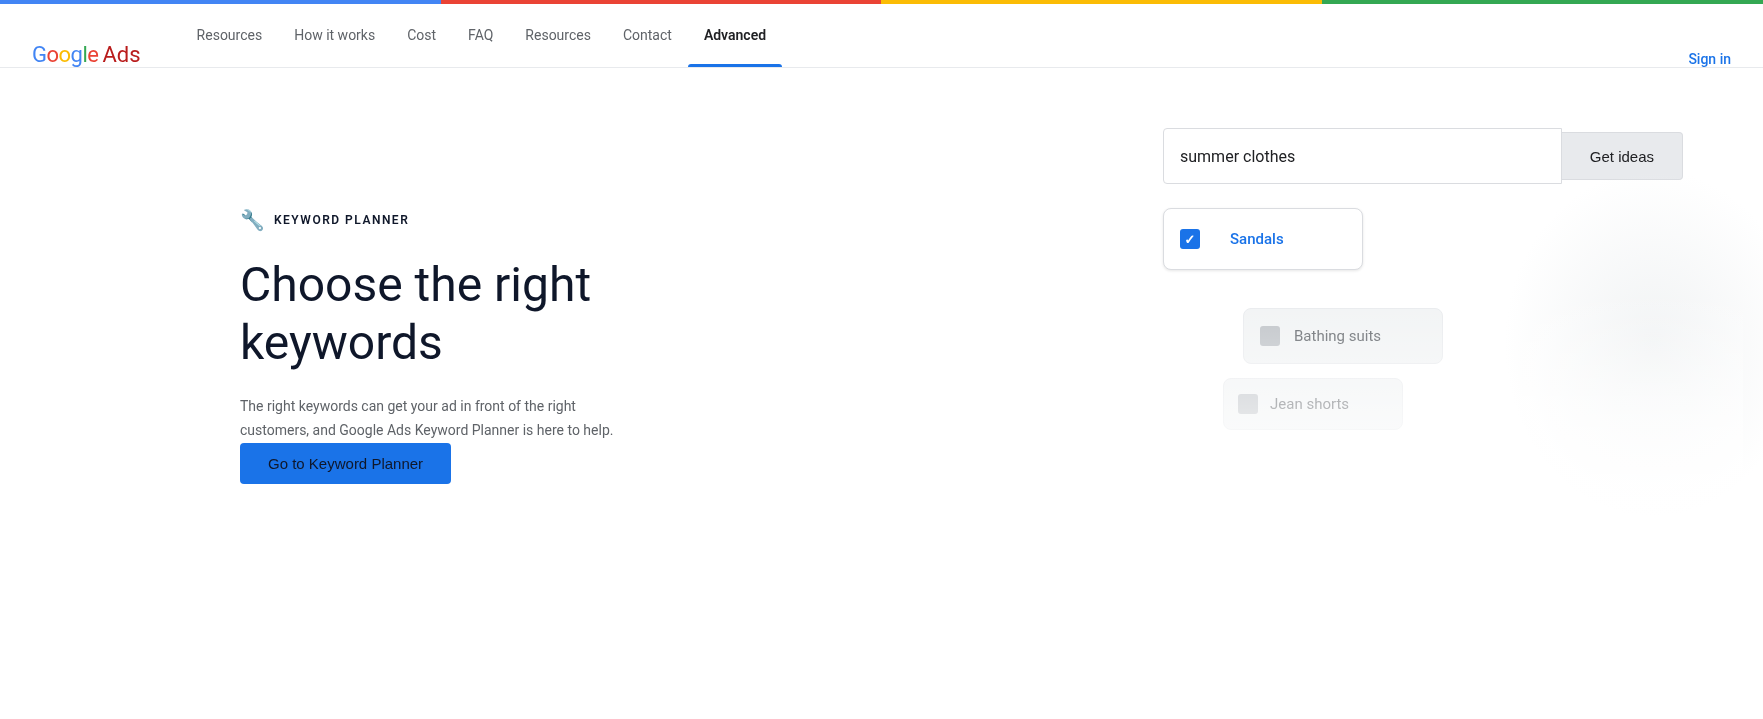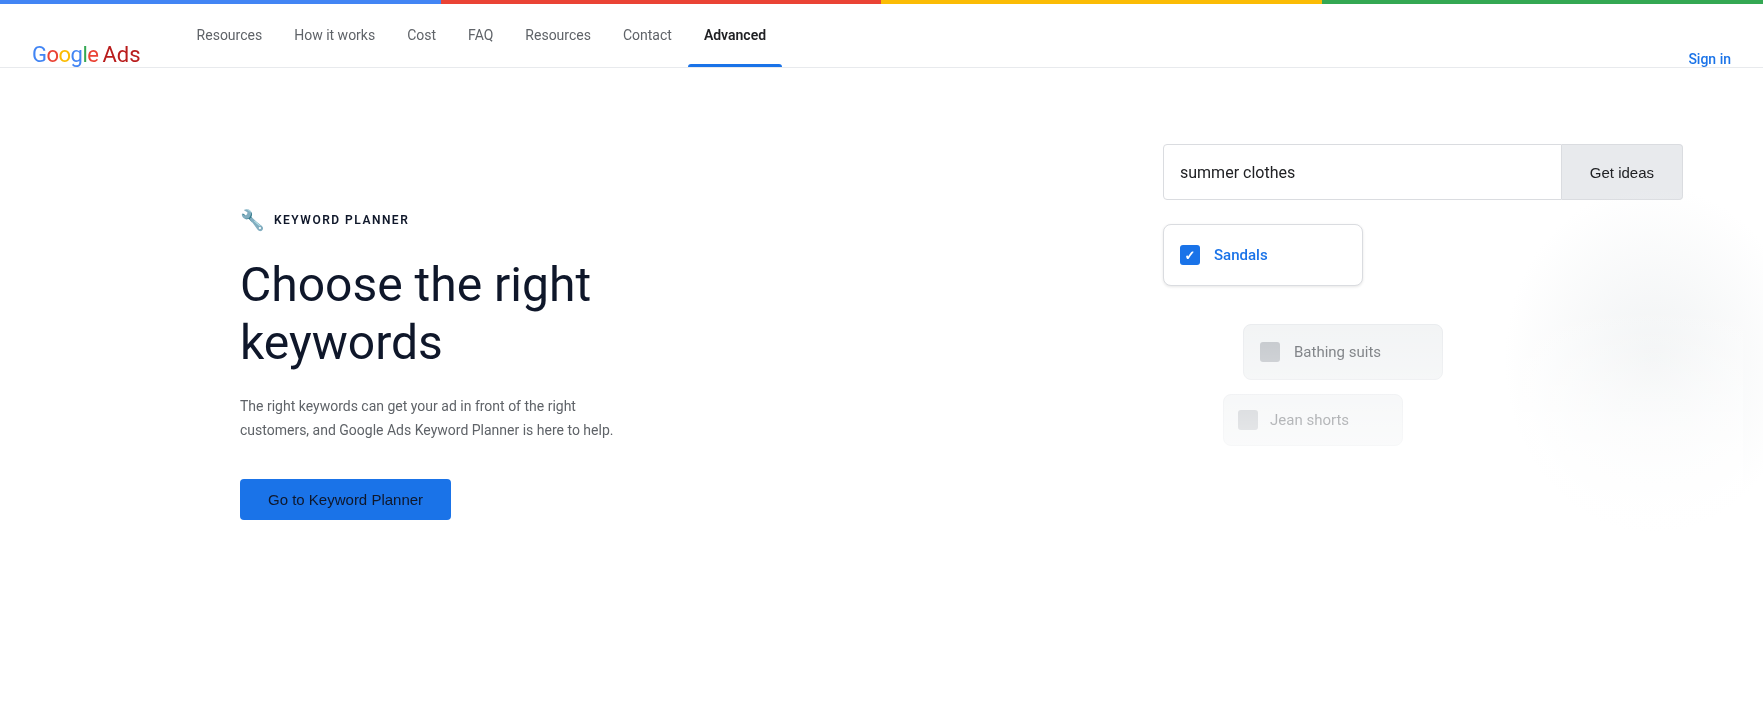--- a/index.html
+++ b/index.html
@@ -144,21 +144,20 @@
       font-weight: 400;
       line-height: 1.2;
       color: #0f172a;
       margin-bottom: 24px;
     }
 
     .description {
       font-size: 14px;
       line-height: 1.7;
       color: #5f6368;
-      margin-bottom: 36px;
       max-width: 380px;
     }
 
     .cta-button {
       display: inline-flex;
       align-items: center;
       padding: 12px 28px;
       background: #1a73e8;
       color: #0f172a;
       font-size: 15px;
@@ -166,21 +165,21 @@
       border: none;
       border-radius: 4px;
       cursor: pointer;
       text-decoration: none;
     }
 
     
     .right-content {
       position: absolute;
       right: 80px;
-      top: 76px;
+      top: 60px;
       width: 520px;
     }
 
     
     .search-bar-container {
       display: flex;
       align-items: center;
       margin-bottom: 24px;
       gap: 0;
     }
@@ -193,21 +192,21 @@
       padding: 0 16px;
       font-size: 16px;
       color: #202124;
       background: #fff;
       outline: none;
       display: flex;
       align-items: center;
     }
 
     .get-ideas-btn {
-      height: 56px;
+      height: 48px;
       padding: 0 28px;
       background: #e8eaed;
       border: 1px solid #dadce0;
       border-left: none;
       border-radius: 0 4px 4px 0;
       font-size: 15px;
       font-weight: 500;
       color: #202124;
       cursor: pointer;
       white-space: nowrap;
@@ -225,21 +224,21 @@
       left: 0;
       top: 0;
       width: 200px;
       height: 62px;
       background: #fff;
       border: 1px solid #dadce0;
       border-radius: 8px;
       display: flex;
       align-items: center;
       padding: 0 16px;
-      gap: 14px;
+      gap: 30px;
       box-shadow: 0 1px 3px rgba(0,0,0,0.1);
       z-index: 3;
     }
 
     .checkbox-checked {
       width: 20px;
       height: 20px;
       background: #1a73e8;
       border-radius: 3px;
       display: flex;

